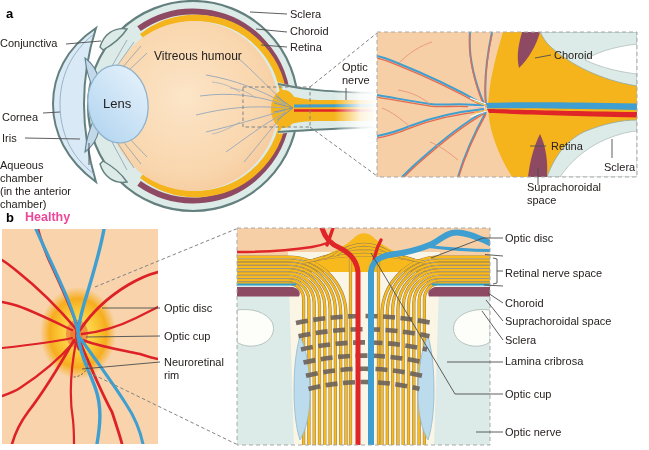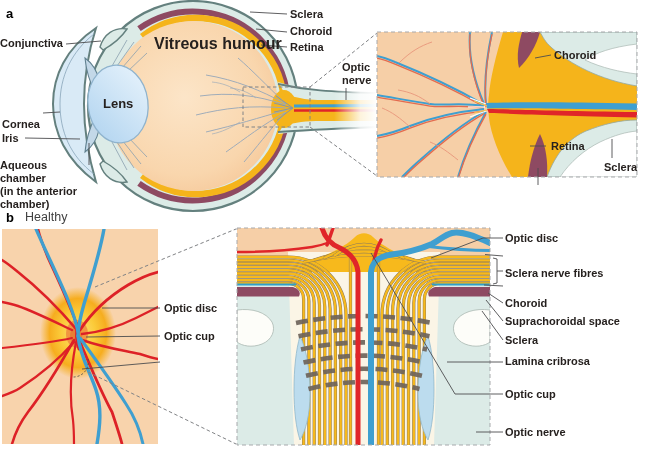--- a/index.html
+++ b/index.html
@@ -1,22 +1,22 @@
 <!DOCTYPE html>
 <html><head>
 <meta charset="utf-8">
 <style>
   html,body{margin:0;padding:0;background:#fff;}
   #canvas{position:relative;width:649px;height:450px;background:#ffffff;overflow:hidden;
           font-family:"Liberation Sans",sans-serif;}
   svg{position:absolute;left:0;top:0;}
-  .lbl{position:absolute;font-size:11px;line-height:13px;color:#26211f;white-space:nowrap;font-weight:bold;}
+  .lbl{position:absolute;font-size:11px;line-height:13px;color:#26211f;white-space:nowrap;}
   .lbl.two{white-space:normal;}
   .panel-letter{position:absolute;font-size:13px;font-weight:bold;color:#000;}
-  .panel-title{position:absolute;font-size:12.5px;font-weight:normal;color:#404040;}
+  .panel-title{position:absolute;font-size:12.5px;font-weight:bold;color:#ec4899;}
   .r{text-align:left;}
 </style>
 </head>
 <body>
 
 <div id="canvas">
 
 <svg width="649" height="450" viewBox="0 0 649 450">
   <defs>
     <radialGradient id="vitreousGrad" cx="45%" cy="45%" r="65%">
@@ -296,45 +296,49 @@
     <path d="M503,340 L482,311"></path>
     <path d="M503,362 L447,362"></path>
     <path d="M503,394 L455,394 L371,253"></path>
     <path d="M503,432 L476,432"></path>
   </g>
 </svg>
 
 <div class="panel-letter" style="left:6px;top:6px">a</div>
 
 <div class="lbl r" style="left:0;top:37px;width:66px">Conjunctiva</div>
-<div class="lbl" style="left:2px;top:118px">Cornea</div>
+<div class="lbl" style="left:2px;top:111px">Cornea</div>
 <div class="lbl" style="left:2px;top:132px">Iris</div>
 <div class="lbl two r" style="left:0;top:159px;width:86px"><span>Aqueous chamber</span><br>
 <span>(in the anterior</span><br>
 <span>chamber)</span></div>
 <div class="lbl" style="left:103px;top:97px;font-size:13px">Lens</div>
-<div class="lbl" style="left:154px;top:37px;font-size:16px">Vitreous humour</div>
+<div class="lbl" style="left:154px;top:50px;font-size:12px">Vitreous humour</div>
 <div class="lbl" style="left:290px;top:8px">Sclera</div>
 <div class="lbl" style="left:290px;top:25px">Choroid</div>
 <div class="lbl" style="left:290px;top:41px">Retina</div>
 <div class="lbl two" style="left:342px;top:61px;width:40px"><span>Optic</span><br>
 <span>nerve</span></div>
 
 <div class="lbl" style="left:554px;top:49px">Choroid</div>
 <div class="lbl" style="left:551px;top:140px">Retina</div>
 <div class="lbl" style="left:604px;top:161px">Sclera</div>
+<div class="lbl two" style="left:527px;top:181px;width:100px"><span>Suprachoroidal</span><br>
+<span>space</span></div>
 
 <div class="panel-letter" style="left:6px;top:210px">b</div>
 <div class="panel-title" style="left:25px;top:210px">Healthy</div>
 
 <div class="lbl" style="left:164px;top:302px">Optic disc</div>
 <div class="lbl" style="left:164px;top:330px">Optic cup</div>
+<div class="lbl two" style="left:164px;top:356px;width:80px"><span>Neuroretinal</span><br>
+<span>rim</span></div>
 
 <div class="lbl" style="left:505px;top:232px">Optic disc</div>
-<div class="lbl" style="left:505px;top:267px">Sclera nerve fibres</div>
+<div class="lbl" style="left:505px;top:267px">Retinal nerve space</div>
 <div class="lbl" style="left:505px;top:297px">Choroid</div>
 <div class="lbl" style="left:505px;top:315px">Suprachoroidal space</div>
 <div class="lbl" style="left:505px;top:334px">Sclera</div>
 <div class="lbl" style="left:505px;top:355px">Lamina cribrosa</div>
 <div class="lbl" style="left:505px;top:388px">Optic cup</div>
 <div class="lbl" style="left:505px;top:426px">Optic nerve</div>
 
 </div>
 
 </body></html>

